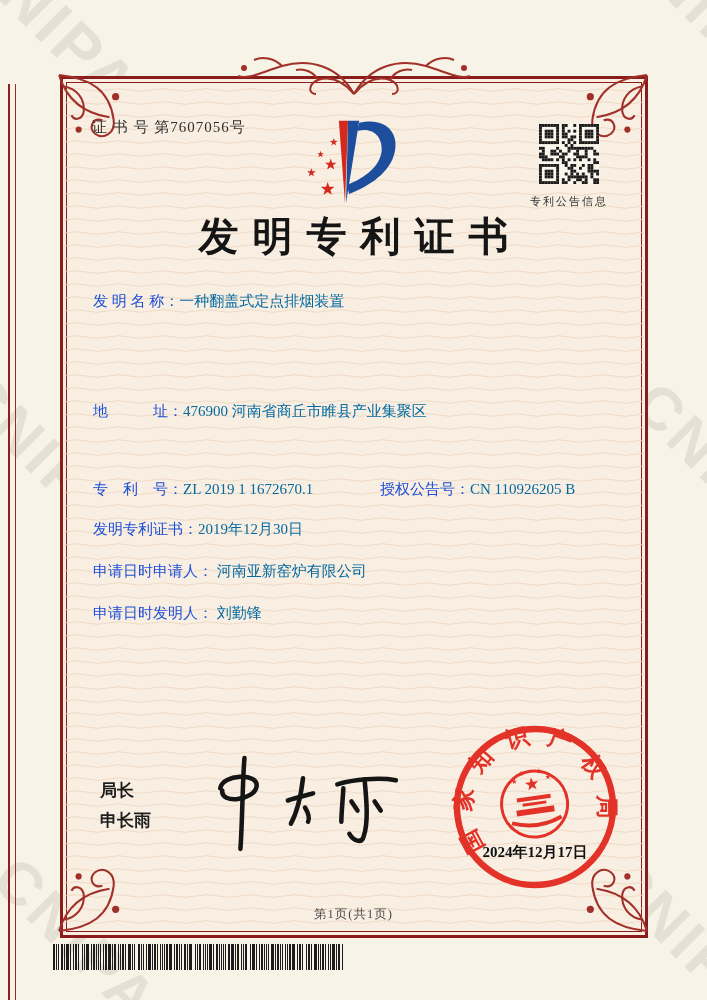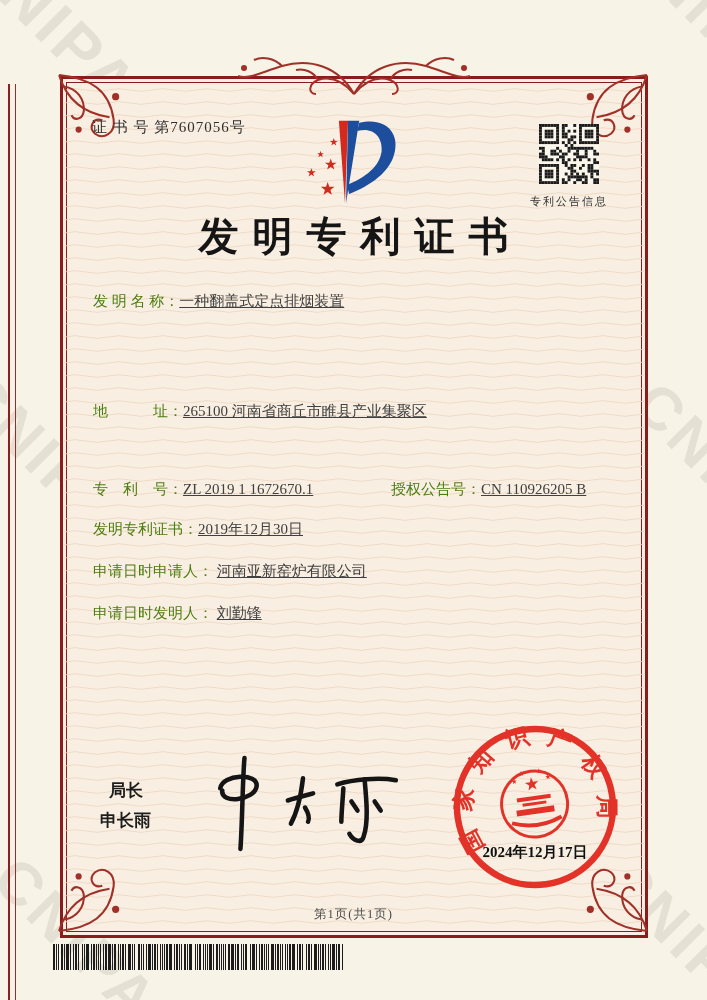--- a/index.html
+++ b/index.html
@@ -32,31 +32,31 @@
   .orn-top{position:absolute;left:234px;top:50px;width:240px;height:54px;z-index:3;}
   
   .cert-no{position:absolute;left:92px;top:118px;font-size:15px;letter-spacing:1px;color:#2f2f2f;z-index:4;}
   .logo{position:absolute;left:290px;top:112px;width:112px;height:95px;z-index:4;}
   .qr-block{position:absolute;left:517px;top:124px;width:104px;z-index:4;text-align:center;}
   #qr{width:60px;height:60px;display:inline-block;background:#faf6ec;}
   .qr-label{margin-top:6px;font-size:11px;letter-spacing:2px;color:#333;}
   .title{position:absolute;left:0;top:209px;width:707px;text-align:center;
          font-size:40px;font-weight:bold;letter-spacing:14px;text-indent:14px;color:#151515;z-index:4;}
   .row{position:absolute;left:93px;right:62px;font-size:15px;white-space:nowrap;z-index:4;color:#3c3c3c;}
-  .row .lbl{color:#4d7c0f;}
-  .row .val{color:#404040;text-decoration:underline;}
-  .col2{position:absolute;left:298px;top:0;}
+  .row .lbl{color:#1d4ed8;}
+  .row .val{color:#0369a1;}
+  .col2{position:absolute;left:287px;top:0;}
   .r0{top:292px;}.r1{top:350px;}.r2{top:402px;}.r3{top:440px;}
   .r4{top:480px;}.r5{top:520px;}.r6{top:562px;}.r7{top:604px;}
   .body-text{position:absolute;left:84px;top:674px;width:552px;z-index:4;
              font-size:13.8px;line-height:28px;color:#262626;white-space:nowrap;}
   .body-line1{text-indent:28px;}
   .officer{position:absolute;left:100px;z-index:5;font-family:"Liberation Sans","DejaVu Sans",sans-serif;
            font-weight:bold;font-size:17px;color:#1d1d1d;}
-  .officer-title{top:779px;margin-left:9px;}
+  .officer-title{top:779px;}
   .officer-name{top:809px;}
   .signature{position:absolute;left:192px;top:748px;width:222px;height:110px;z-index:5;}
   .seal{position:absolute;left:450px;top:722px;width:170px;height:170px;transform:rotate(-8deg);z-index:5;opacity:0.93;}
   .seal-date{position:absolute;left:457px;top:843px;width:156px;text-align:center;
              font-size:15px;font-weight:bold;color:#101010;z-index:6;}
   .footer{position:absolute;left:0;top:906px;width:707px;text-align:center;
           font-size:12.5px;letter-spacing:1px;color:#4a4a4a;z-index:4;}
   #barcode{position:absolute;left:53px;top:944px;width:292px;height:26px;display:flex;z-index:4;}
   #barcode i{height:100%;flex:none;}
   #barcode i.b{background:#1c1c1c;}
@@ -427,21 +427,21 @@
       </svg>
     <div class="qr-label">专利公告信息</div>
   </div>
 
   <div class="title">发明专利证书</div>
 
   <div class="row r0">
     <span class="lbl">发 明 名 称：</span><span class="val">一种翻盖式定点排烟装置</span>
   </div>
   <div class="row r2">
-    <span class="lbl">地　　　址：</span><span class="val">265100 河南省商丘市睢县产业集聚区</span>
+    <span class="lbl">地　　　址：</span><span class="val">476900 河南省商丘市睢县产业集聚区</span>
   </div>
   <div class="row r4">
     <span class="lbl">专　利　号：</span><span class="val">ZL 2019 1 1672670.1</span>
     <span class="col2">
       <span class="lbl">授权公告号：</span><span class="val">CN 110926205 B</span>
     </span>
   </div>
   <div class="row r5">
     <span class="lbl">发明专利证书：</span><span class="val">2019年12月30日</span>
   </div>

